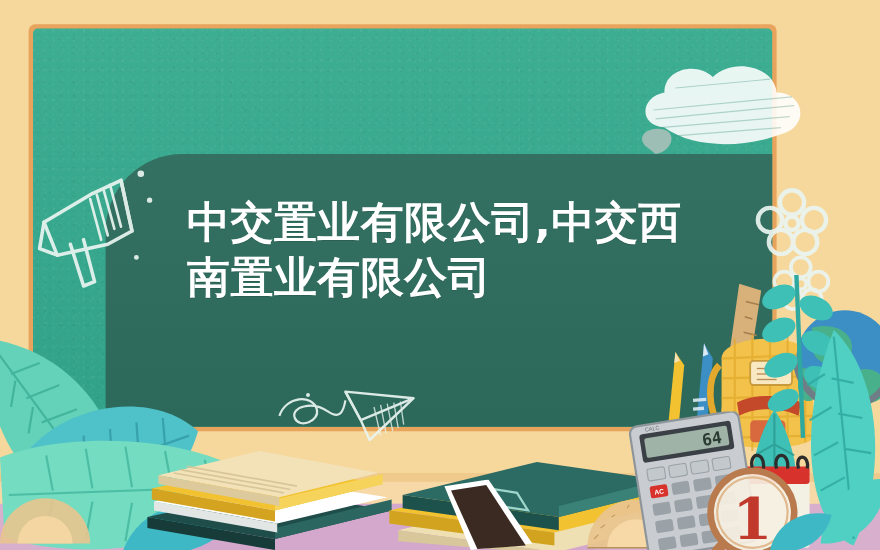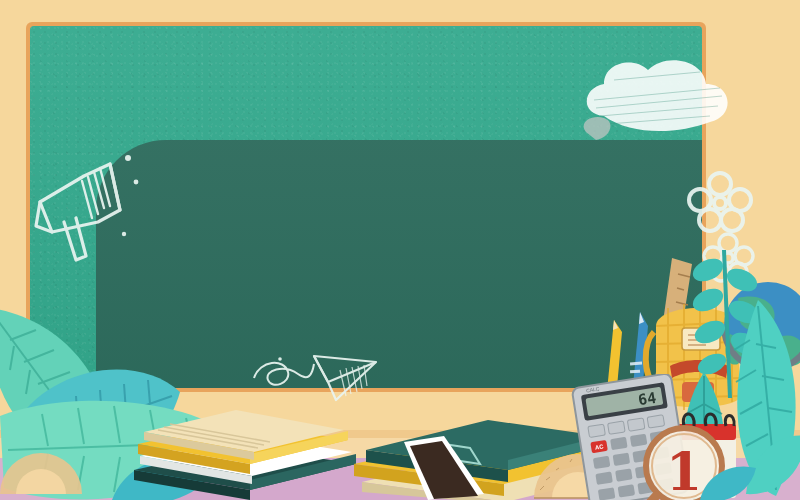--- a/index.html
+++ b/index.html
@@ -188,20 +188,21 @@
           <path d="M96 16 L101 42"></path>
           <path d="M102 15 L107 40"></path>
         <path d="M108 14 L112 37"></path>
           <path d="M114 13 L117 34"></path>
       </g>
       <path d="M4 26 C10 8 34 6 38 20 C41 31 22 38 18 28 C14 18 34 12 48 22 C58 29 62 24 64 12" fill="none" stroke="#EAF5F1" stroke-width="2"></path>
       <circle cx="30" cy="7" r="1.8" fill="#EAF5F1"></circle>
     </svg>
   </div>
 
+  <div class="headline">中交置业有限公司,中交西南置业有限公司</div>
 
   <div class="leaf" style="left:-30px;top:300px;">
     <svg width="190" height="200" viewBox="0 0 190 200">
       <path d="M20 8 C90 18 150 80 140 170 C80 170 10 110 20 8 Z" fill="#63D2B8"></path>
       <g stroke="#3DAE97" stroke-width="2" fill="none" opacity=".8">
         <path d="M26 18 L132 162"></path>
         <path d="M40 40 L66 30"></path>
           <path d="M54 62 L84 50"></path>
           <path d="M68 84 L100 72"></path>
         <path d="M82 106 L116 94"></path>

